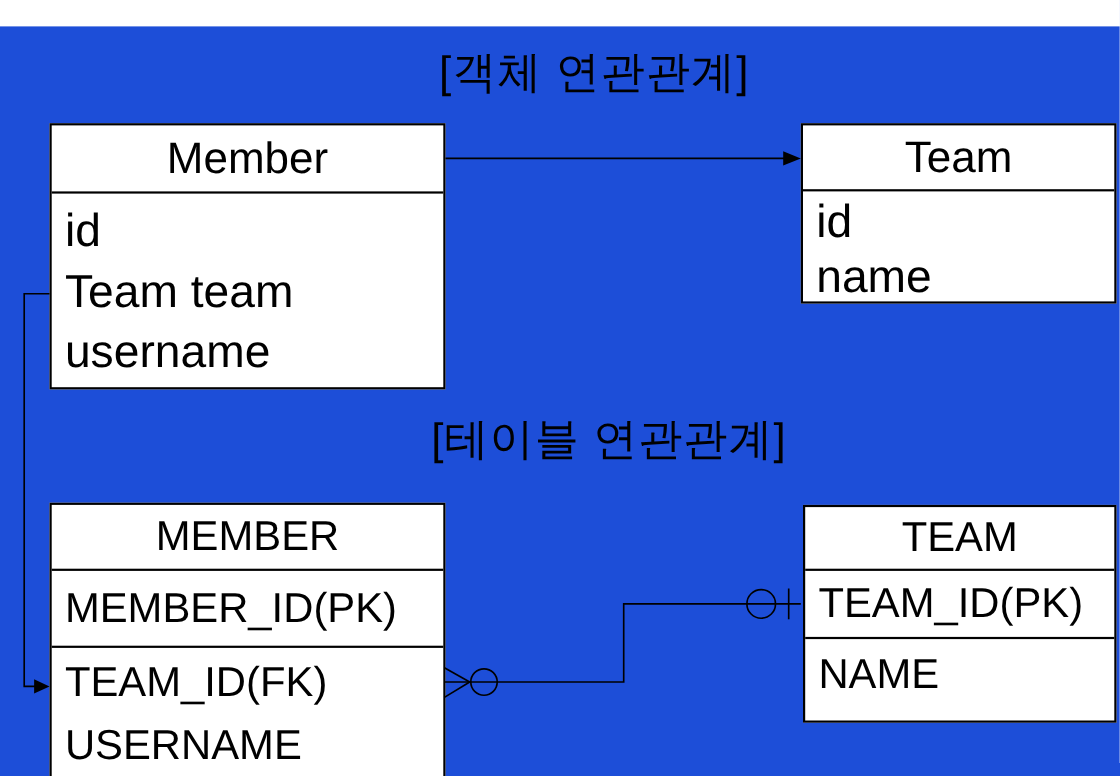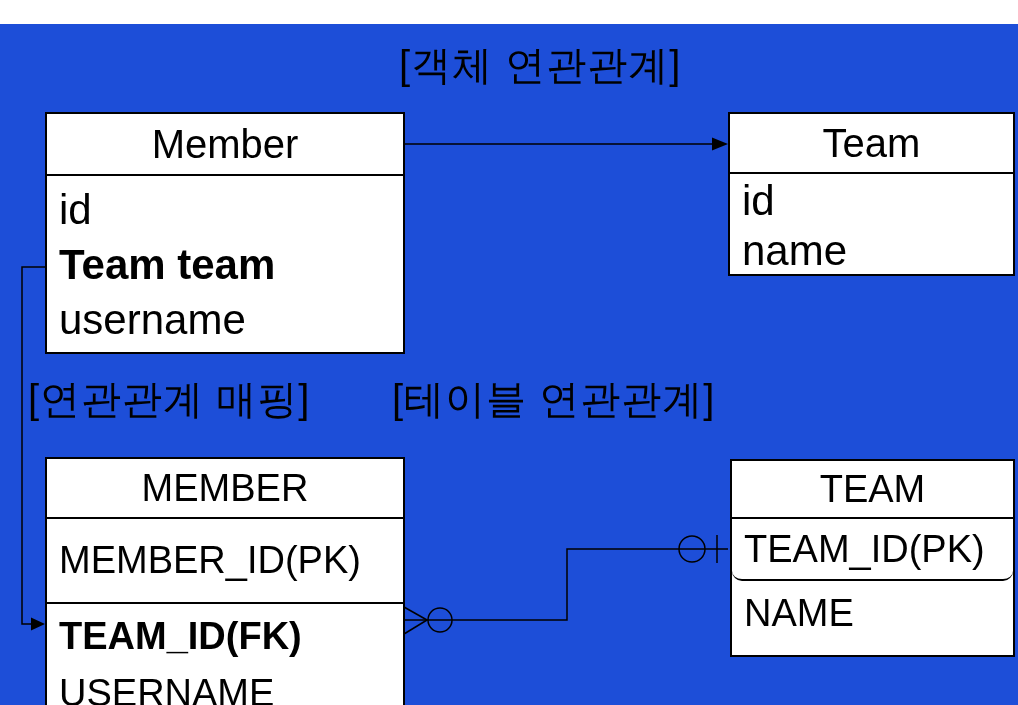--- a/index.html
+++ b/index.html
@@ -42,21 +42,21 @@
   .entity-body {
     box-sizing: border-box;
     padding: 6px 0 0 12px;
   }
   .field {
     font-size: 42px;
     line-height: 55px;
     white-space: nowrap;
   }
   .field.small { line-height: 50px; }
-  .bold { font-weight: bold; }
+  .bold { font-weight: normal; }
   .table-row {
     box-sizing: border-box;
     border-bottom: 2px solid #000;
     display: flex;
     align-items: center;
     padding-left: 12px;
     font-size: 38px;
     white-space: nowrap;
   }
   .table-section {
@@ -75,21 +75,20 @@
     pointer-events: none;
   }
 </style>
 </head>
 <body>
 
 <div class="canvas">
 
   <div class="kr-title" style="left:399px; top:14px;">[객체 연관관계]</div>
 
-  <div class="kr-title" style="left:28px; top:348px;">[연관관계 매핑]</div>
 
   <div class="kr-title" style="left:392px; top:348px;">[테이블 연관관계]</div>
 
   <div class="entity-box" style="left:45px; top:88px; width:360px; height:242px;">
     <div class="entity-header" style="height:62px;">Member</div>
     <div class="entity-body">
       <div class="field">id</div>
       <div class="field bold">Team team</div>
       <div class="field">username</div>
     </div>
@@ -98,30 +97,30 @@
   <div class="entity-box" style="left:728px; top:88px; width:287px; height:164px;">
     <div class="entity-header" style="height:60px;">Team</div>
     <div class="entity-body" style="padding-top:2px;">
       <div class="field small">id</div>
       <div class="field small">name</div>
     </div>
   </div>
 
   <div class="entity-box" style="left:45px; top:433px; width:360px; height:257px;">
     <div class="entity-header" style="height:60px; font-size:38px;">MEMBER</div>
-    <div class="table-row" style="height:85px;">MEMBER_ID(PK)</div>
+    <div class="table-row" style="height:70px;">MEMBER_ID(PK)</div>
     <div class="table-section">
       <div class="table-field bold">TEAM_ID(FK)</div>
       <div class="table-field">USERNAME</div>
     </div>
   </div>
 
   <div class="entity-box" style="left:730px; top:435px; width:285px; height:198px;">
     <div class="entity-header" style="height:58px; font-size:38px;">TEAM</div>
-    <div class="table-row" style="height:62px;border-radius:10px;">TEAM_ID(PK)</div>
+    <div class="table-row" style="height:62px;">TEAM_ID(PK)</div>
     <div class="table-section">
       <div class="table-field">NAME</div>
     </div>
   </div>
 
   <svg class="connector-layer" width="1018" height="705" viewBox="0 0 1018 705">
 
     <g stroke="#000" stroke-width="1.5" fill="none">
       <line x1="405" y1="120" x2="714" y2="120"></line>
       <polygon points="728,120 712,113.5 712,126.5" fill="#000" stroke="none"></polygon>

